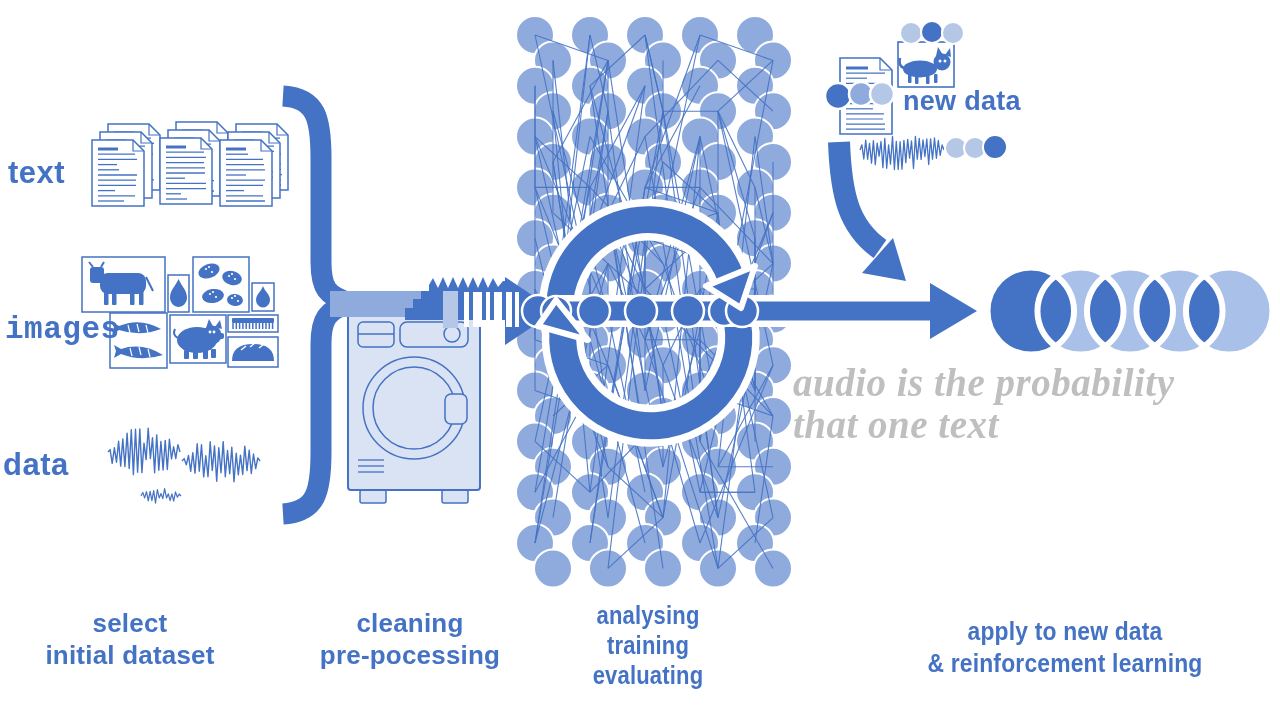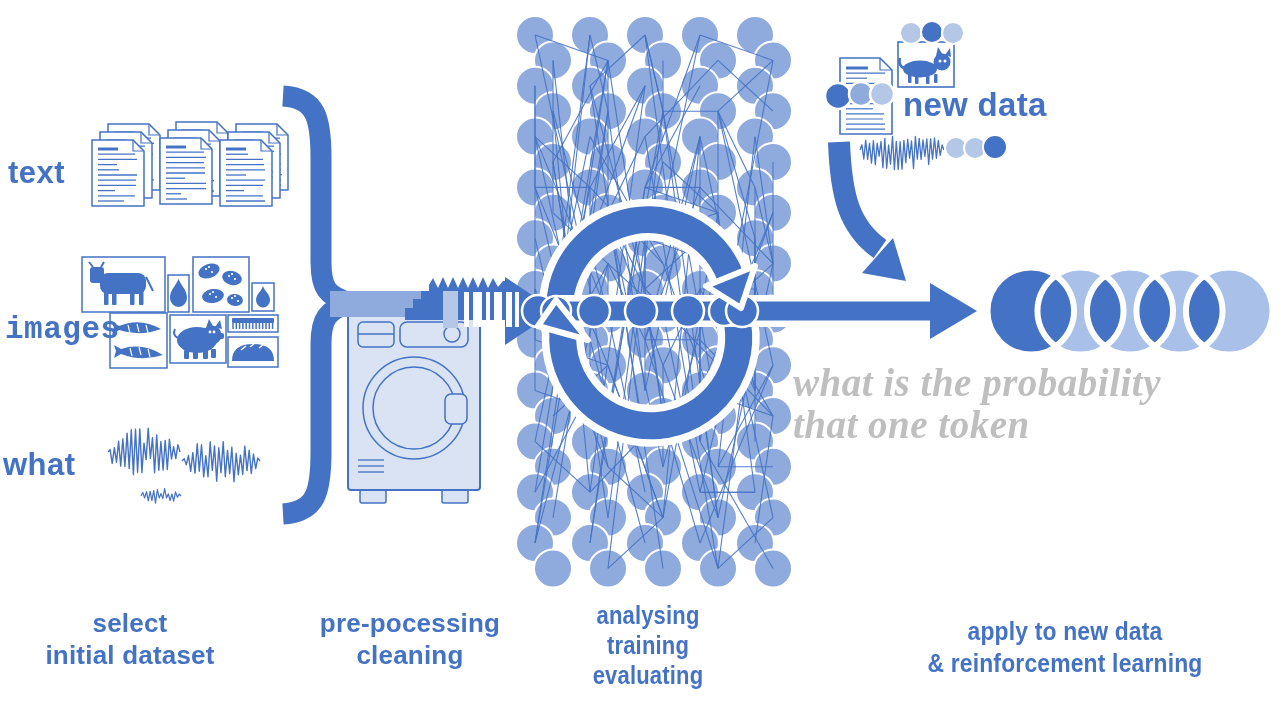--- a/index.html
+++ b/index.html
@@ -4,21 +4,21 @@
 <style>
   html,body{margin:0;padding:0;background:#fff;}
   #stage{position:relative;width:1280px;height:720px;overflow:hidden;background:#fff;
          font-family:"Liberation Sans",sans-serif;}
   #art{position:absolute;left:0;top:0;}
   .lbl{position:absolute;color:#4472C4;font-weight:bold;}
   .src-lbl{font-size:31px;letter-spacing:.5px;}
   .stage-lbl{text-align:center;font-size:26px;line-height:32px;letter-spacing:.2px;}
   .cond{transform:scaleX(.88);transform-origin:50% 0;}
   .cond3{font-size:25px;line-height:30px;}
-  .newdata-lbl{font-size:33px;letter-spacing:.3px;}
+  .newdata-lbl{font-size:27px;letter-spacing:.3px;}
   .question{position:absolute;left:793px;top:362px;width:480px;
             font-family:"Liberation Serif",serif;font-style:italic;font-weight:bold;
             font-size:39px;line-height:42px;color:#BFBFBF;letter-spacing:.5px;}
   .question div{white-space:nowrap;}
 </style>
 </head>
 <body>
 
 <div id="stage">
 
@@ -591,37 +591,37 @@
         <circle cx="1229" cy="311" r="43" fill="#A9C0E8" stroke="#fff" stroke-width="5"></circle>
         <path d="M 1055.75,275.8 A 43,43 0 0 1 1055.75,346.2 A 43,43 0 0 1 1055.75,275.8 Z" fill="#4472C4" stroke="#fff" stroke-width="6"></path>
         <path d="M 1105.25,275.8 A 43,43 0 0 1 1105.25,346.2 A 43,43 0 0 1 1105.25,275.8 Z" fill="#4472C4" stroke="#fff" stroke-width="6"></path>
         <path d="M 1154.75,275.8 A 43,43 0 0 1 1154.75,346.2 A 43,43 0 0 1 1154.75,275.8 Z" fill="#4472C4" stroke="#fff" stroke-width="6"></path>
         <path d="M 1204.25,275.8 A 43,43 0 0 1 1204.25,346.2 A 43,43 0 0 1 1204.25,275.8 Z" fill="#4472C4" stroke="#fff" stroke-width="6"></path>
       </g>
   </svg>
 
   <div class="lbl src-lbl" style="left:8px;top:155px;">text</div>
   <div class="lbl src-lbl" style="left:5px;top:312px;font-family:Liberation Mono, monospace;">images</div>
-  <div class="lbl src-lbl" style="left:3px;top:447px;">what</div>
+  <div class="lbl src-lbl" style="left:3px;top:447px;">data</div>
 
   <div class="lbl newdata-lbl" style="left:903px;top:86px;">new data</div>
 
   <div class="question">
-    <div>what is the probability</div>
-    <div>that one token</div>
+    <div>audio is the probability</div>
+    <div>that one text</div>
   </div>
 
   <div class="lbl stage-lbl" style="left:-20px;top:607px;width:300px;">
     <div>select</div>
     <div>initial dataset</div>
   </div>
 
   <div class="lbl stage-lbl" style="left:260px;top:607px;width:300px;">
+    <div>cleaning</div>
     <div>pre-pocessing</div>
-    <div>cleaning</div>
   </div>
 
   <div class="lbl stage-lbl cond cond3" style="left:498px;top:600px;width:300px;">
     <div>analysing</div>
     <div>training</div>
     <div>evaluating</div>
   </div>
 
   <div class="lbl stage-lbl cond" style="left:890px;top:615px;width:350px;">
     <div>apply to new data</div>

